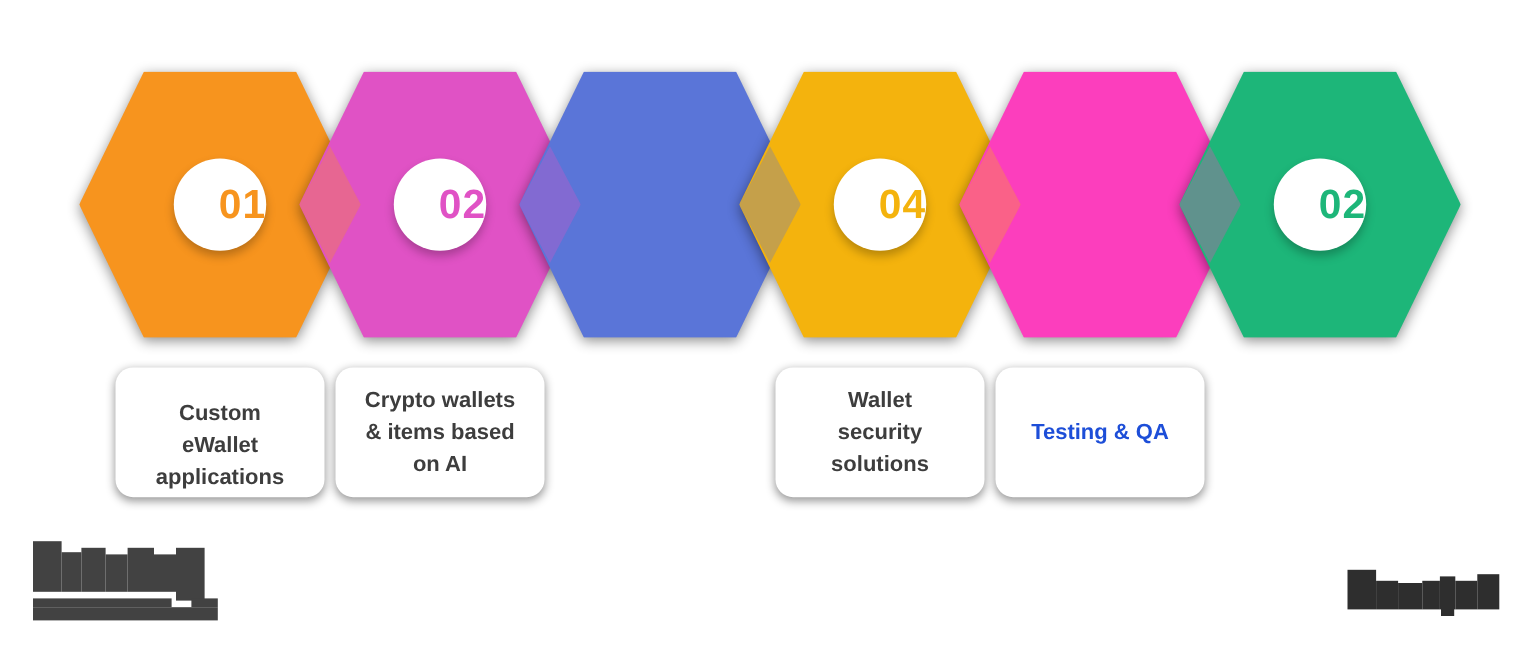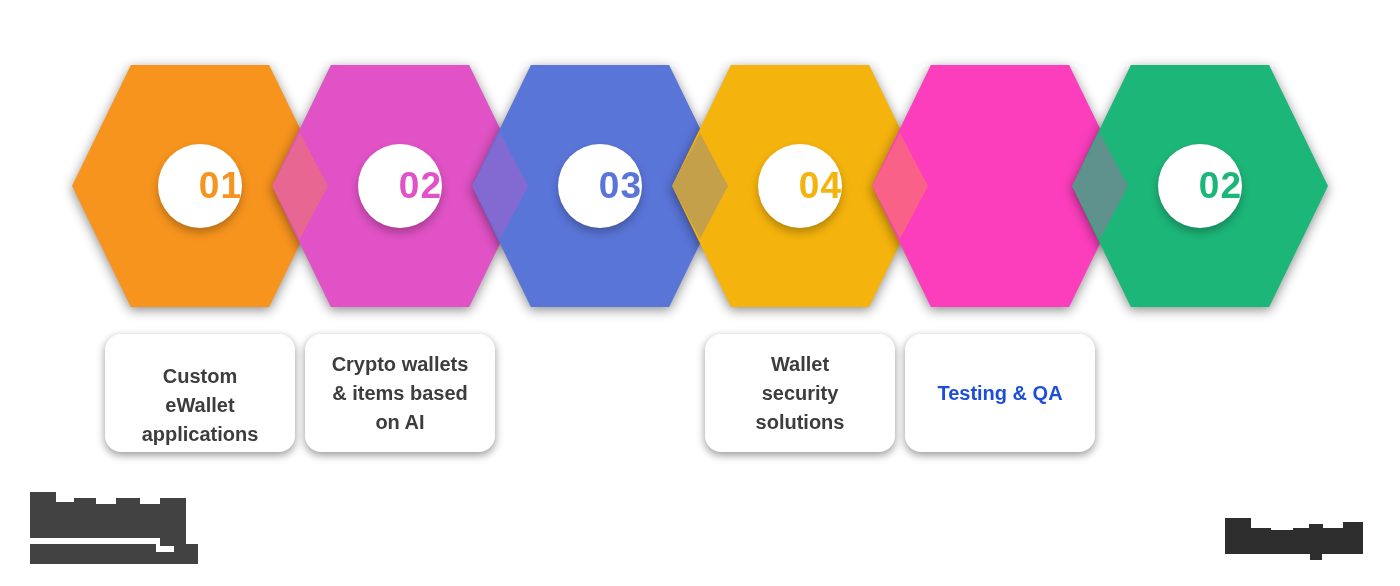--- a/index.html
+++ b/index.html
@@ -79,23 +79,20 @@
   <div class="diamond" style="left: 672px; background: rgba(90, 117, 216, 0.3);"></div>
   <div class="diamond" style="left: 872px; background: rgba(244, 179, 13, 0.3);"></div>
   <div class="diamond" style="left: 1072px; background: rgba(252, 62, 189, 0.3);"></div>
 
   <div class="circle" style="left: 158px; --c: #F7941E;">
       <span>01</span>
     </div>
   <div class="circle" style="left: 358px; --c: #E052C5;">
       <span>02</span>
     </div>
-  <div class="circle" style="left: 558px; --c: #5A75D8;">
-      <span>03</span>
-    </div>
   <div class="circle" style="left: 758px; --c: #F4B30D;">
       <span>04</span>
     </div>
   <div class="circle" style="left: 1158px; --c: #1DB679;">
       <span>02</span>
     </div>
 
   <div class="card narrow" style="left:105px">
       <span style="color: rgb(61, 61, 61); margin-top: 24px;">Custom eWallet applications</span>
     </div>

